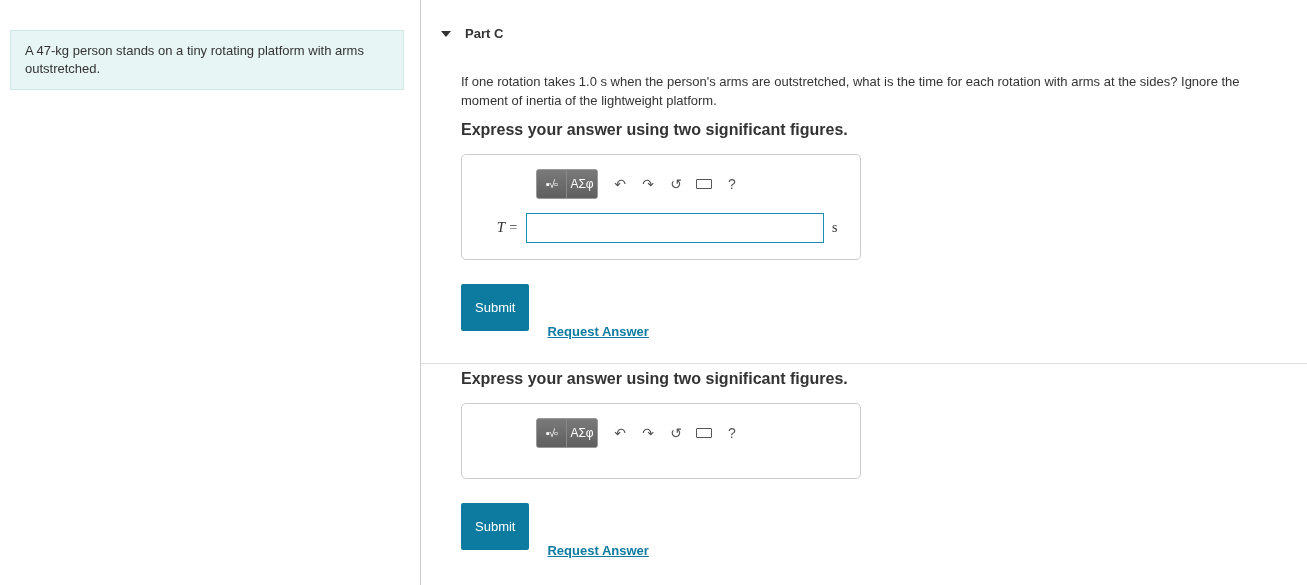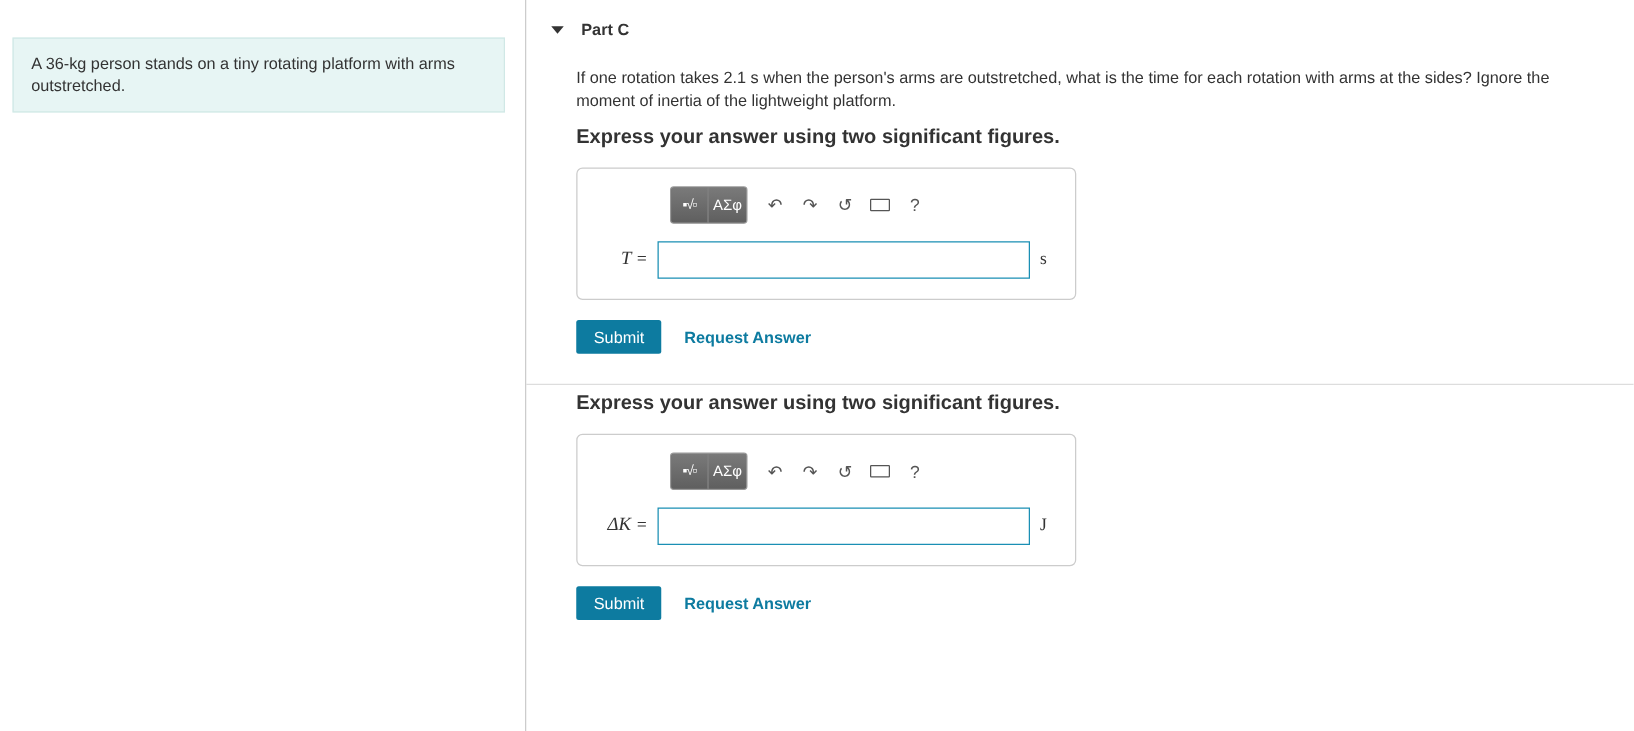--- a/index.html
+++ b/index.html
@@ -26,21 +26,21 @@
     }
     .right-col {
       flex: 1;
       border-left: 1px solid #ccc;
       padding: 0;
       position: relative;
     }
     .part-header {
       display: flex;
       align-items: center;
-      padding: 16px 20px;
+      padding: 26px 20px;
       font-size: 13px;
       font-weight: bold;
       color: #333;
     }
     .part-header .toggle {
       width: 0;
       height: 0;
       border-left: 5px solid transparent;
       border-right: 5px solid transparent;
       border-top: 6px solid #333;
@@ -149,30 +149,32 @@
     }
     .submit-row {
       display: flex;
       align-items: center;
       gap: 18px;
     }
     .submit-btn {
       background: #0d7ba0;
       color: #fff;
       border: none;
-      padding: 6px 14px;
+      padding: 16px 14px;
       font-size: 13px;
       cursor: pointer;
       border-radius: 2px;
     }
     .req-link {
       color: #0d7ba0;
       font-size: 13px;
       font-weight: bold;
-      cursor: pointer;
+      text-decoration: underline;
+      cursor: pointer;
+      margin-top: 48px;
     }
     .part-sep {
       border-top: 1px solid #ddd;
       margin: 0 0 0 0;
     }
     .tb-sqrt {
       font-size: 11px;
       letter-spacing: -1px;
     }
     .keyboard-icon {
@@ -182,32 +184,32 @@
       border: 1.2px solid #555;
       border-radius: 1px;
       position: relative;
     }
   </style>
 </head>
 <body>
 
 <div class="left-col">
   <div class="problem-box">
-    <span>A 36-kg person stands on a tiny rotating platform with arms outstretched.</span>
+    <span>A 47-kg person stands on a tiny rotating platform with arms outstretched.</span>
   </div>
 </div>
 
 <div class="right-col">
 
   <div class="part-header">
     <div class="toggle"></div>
     <span>Part C</span>
   </div>
   <div class="part-body">
-    <div class="question">If one rotation takes 2.1 s when the person's arms are outstretched, what is the time for each rotation with arms at the sides? Ignore the moment of inertia of the lightweight platform.</div>
+    <div class="question">If one rotation takes 1.0 s when the person's arms are outstretched, what is the time for each rotation with arms at the sides? Ignore the moment of inertia of the lightweight platform.</div>
     <div class="instruction">Express your answer using two significant figures.</div>
     <div class="answer-box">
       <div class="toolbar">
         <div class="tb-group">
           <div class="tb-btn-dark">
               <span class="tb-sqrt">▪√▫</span>
             </div>
           <div class="tb-btn-dark tb-greek">ΑΣφ</div>
         </div>
         <div class="tb-spacer"></div>
@@ -257,25 +259,20 @@
             <span>↷</span>
           </button>
         <button class="tb-light">
             <span>↺</span>
           </button>
         <button class="tb-light">
             <span class="keyboard-icon"></span>
           </button>
         <button class="tb-light">?</button>
       </div>
-      <div class="input-row">
-        <span class="var-label"><span>ΔK</span> <span class="eq-symbol">=</span></span>
-        <input class="answer-input" type="text" value="" style="">
-        <span class="unit-label">J</span>
-      </div>
     </div>
     <div class="submit-row">
       <button class="submit-btn">Submit</button>
       <a class="req-link">Request Answer</a>
     </div>
   </div>
 
 </div>
 
 </body></html>

